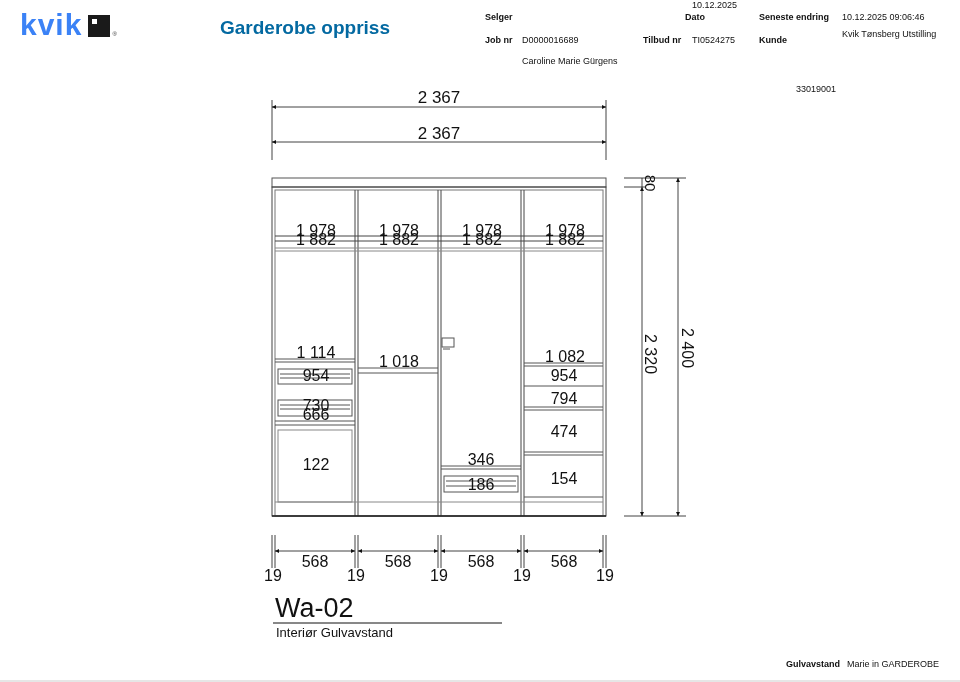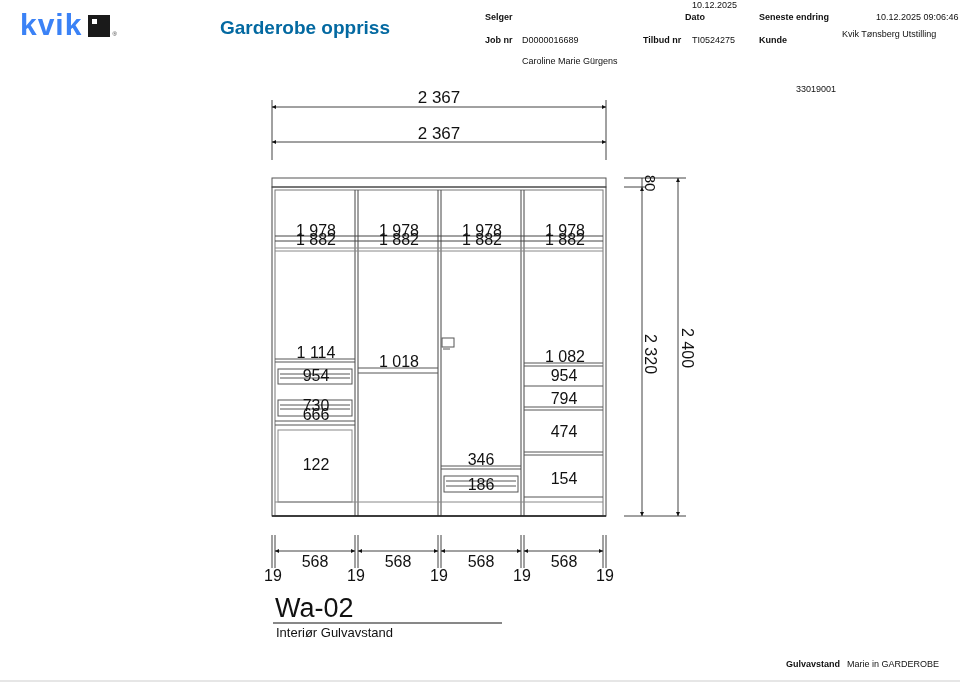--- a/index.html
+++ b/index.html
@@ -25,21 +25,21 @@
   <span class="logo-reg">®</span>
 </div>
 <div class="title">Garderobe oppriss</div>
 
 <div>
   <span class="lbl" style="left:485px;top:12px;">Selger</span>
   <span class="val" style="left:522px;top:12px;margin-top:44px;">Caroline Marie Gürgens</span>
   <span class="lbl" style="left:643px;top:12px;margin-left:42px;">Dato</span>
   <span class="val" style="left:692px;top:0;">10.12.2025</span>
   <span class="lbl" style="left:759px;top:12px;">Seneste endring</span>
-  <span class="val" style="left:842px;top:12px;margin-left:34px;">10.12.2025 09:06:46</span>
+  <span class="val" style="left:842px;top:12px;">10.12.2025 09:06:46</span>
 
   <span class="lbl" style="left:485px;top:35px;">Job nr</span>
   <span class="val" style="left:522px;top:35px;">D0000016689</span>
   <span class="lbl" style="left:643px;top:35px;">Tilbud nr</span>
   <span class="val" style="left:692px;top:35px;">TI0524275</span>
   <span class="lbl" style="left:759px;top:35px;">Kunde</span>
   <span class="val" style="left:842px;top:29px;text-align:right;">Kvik Tønsberg Utstilling</span>
   <span class="val" style="left:796px;top:40px;margin-top:44px;">33019001</span>
 </div>
 

